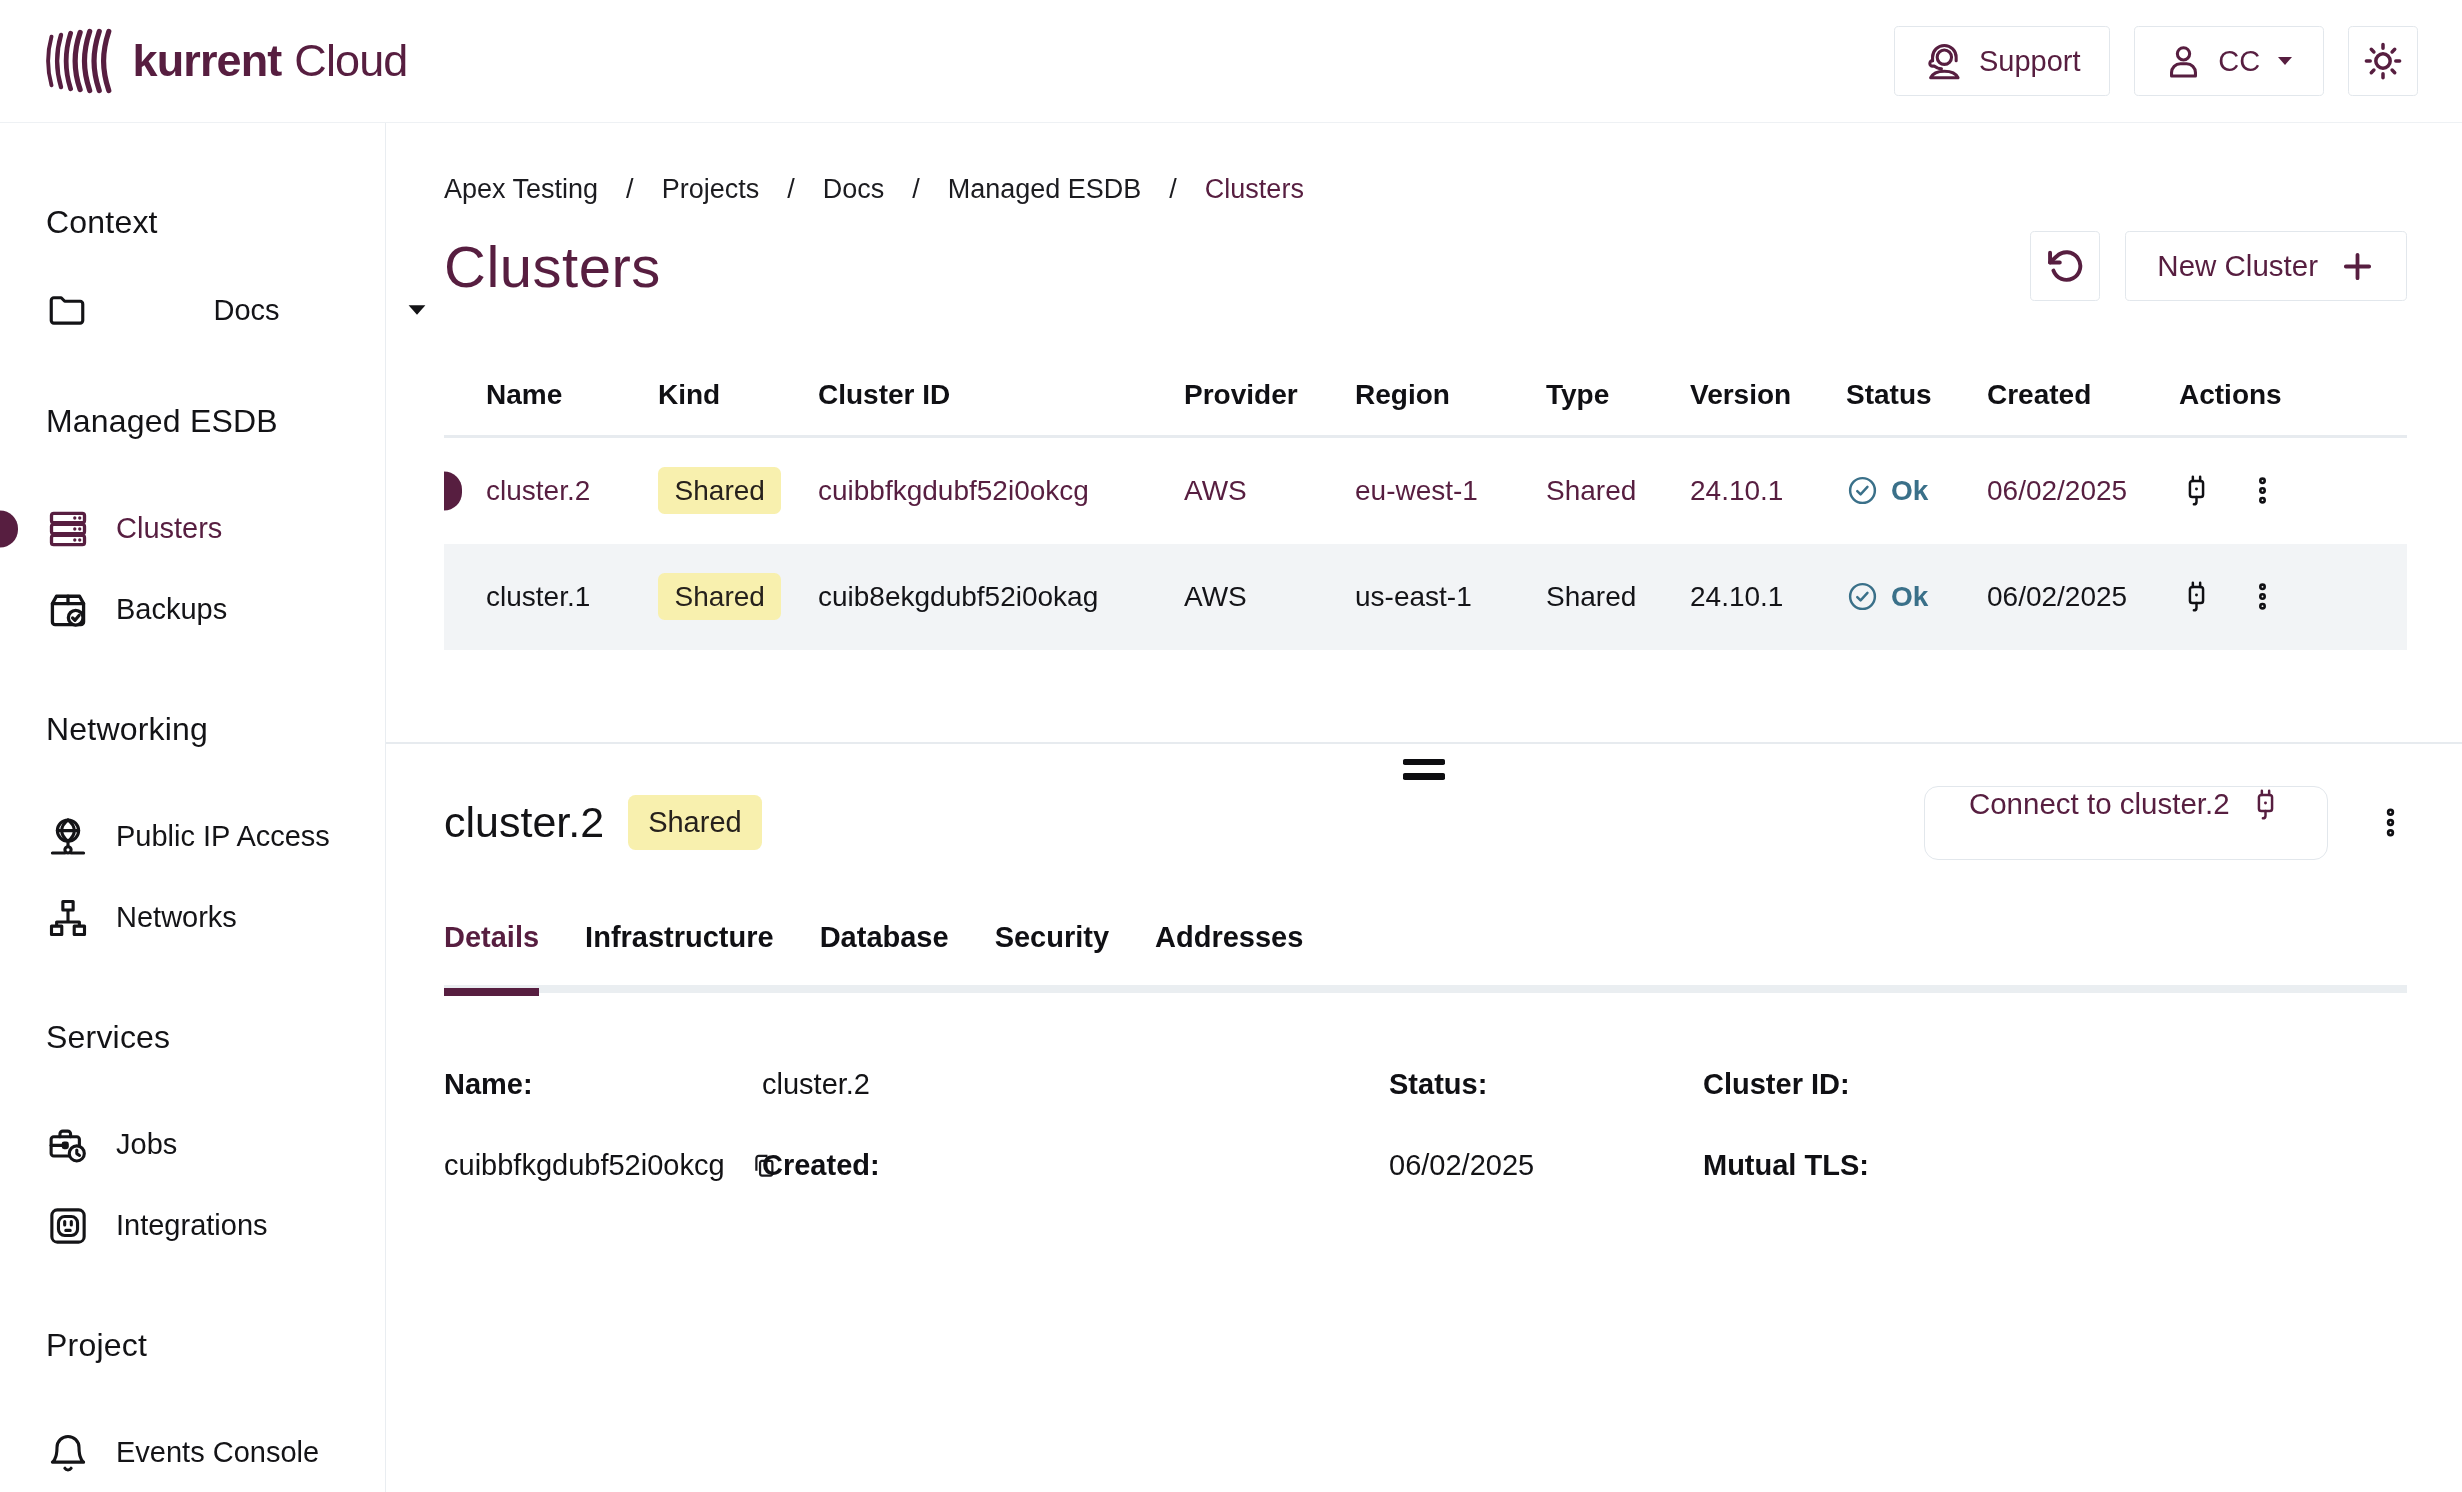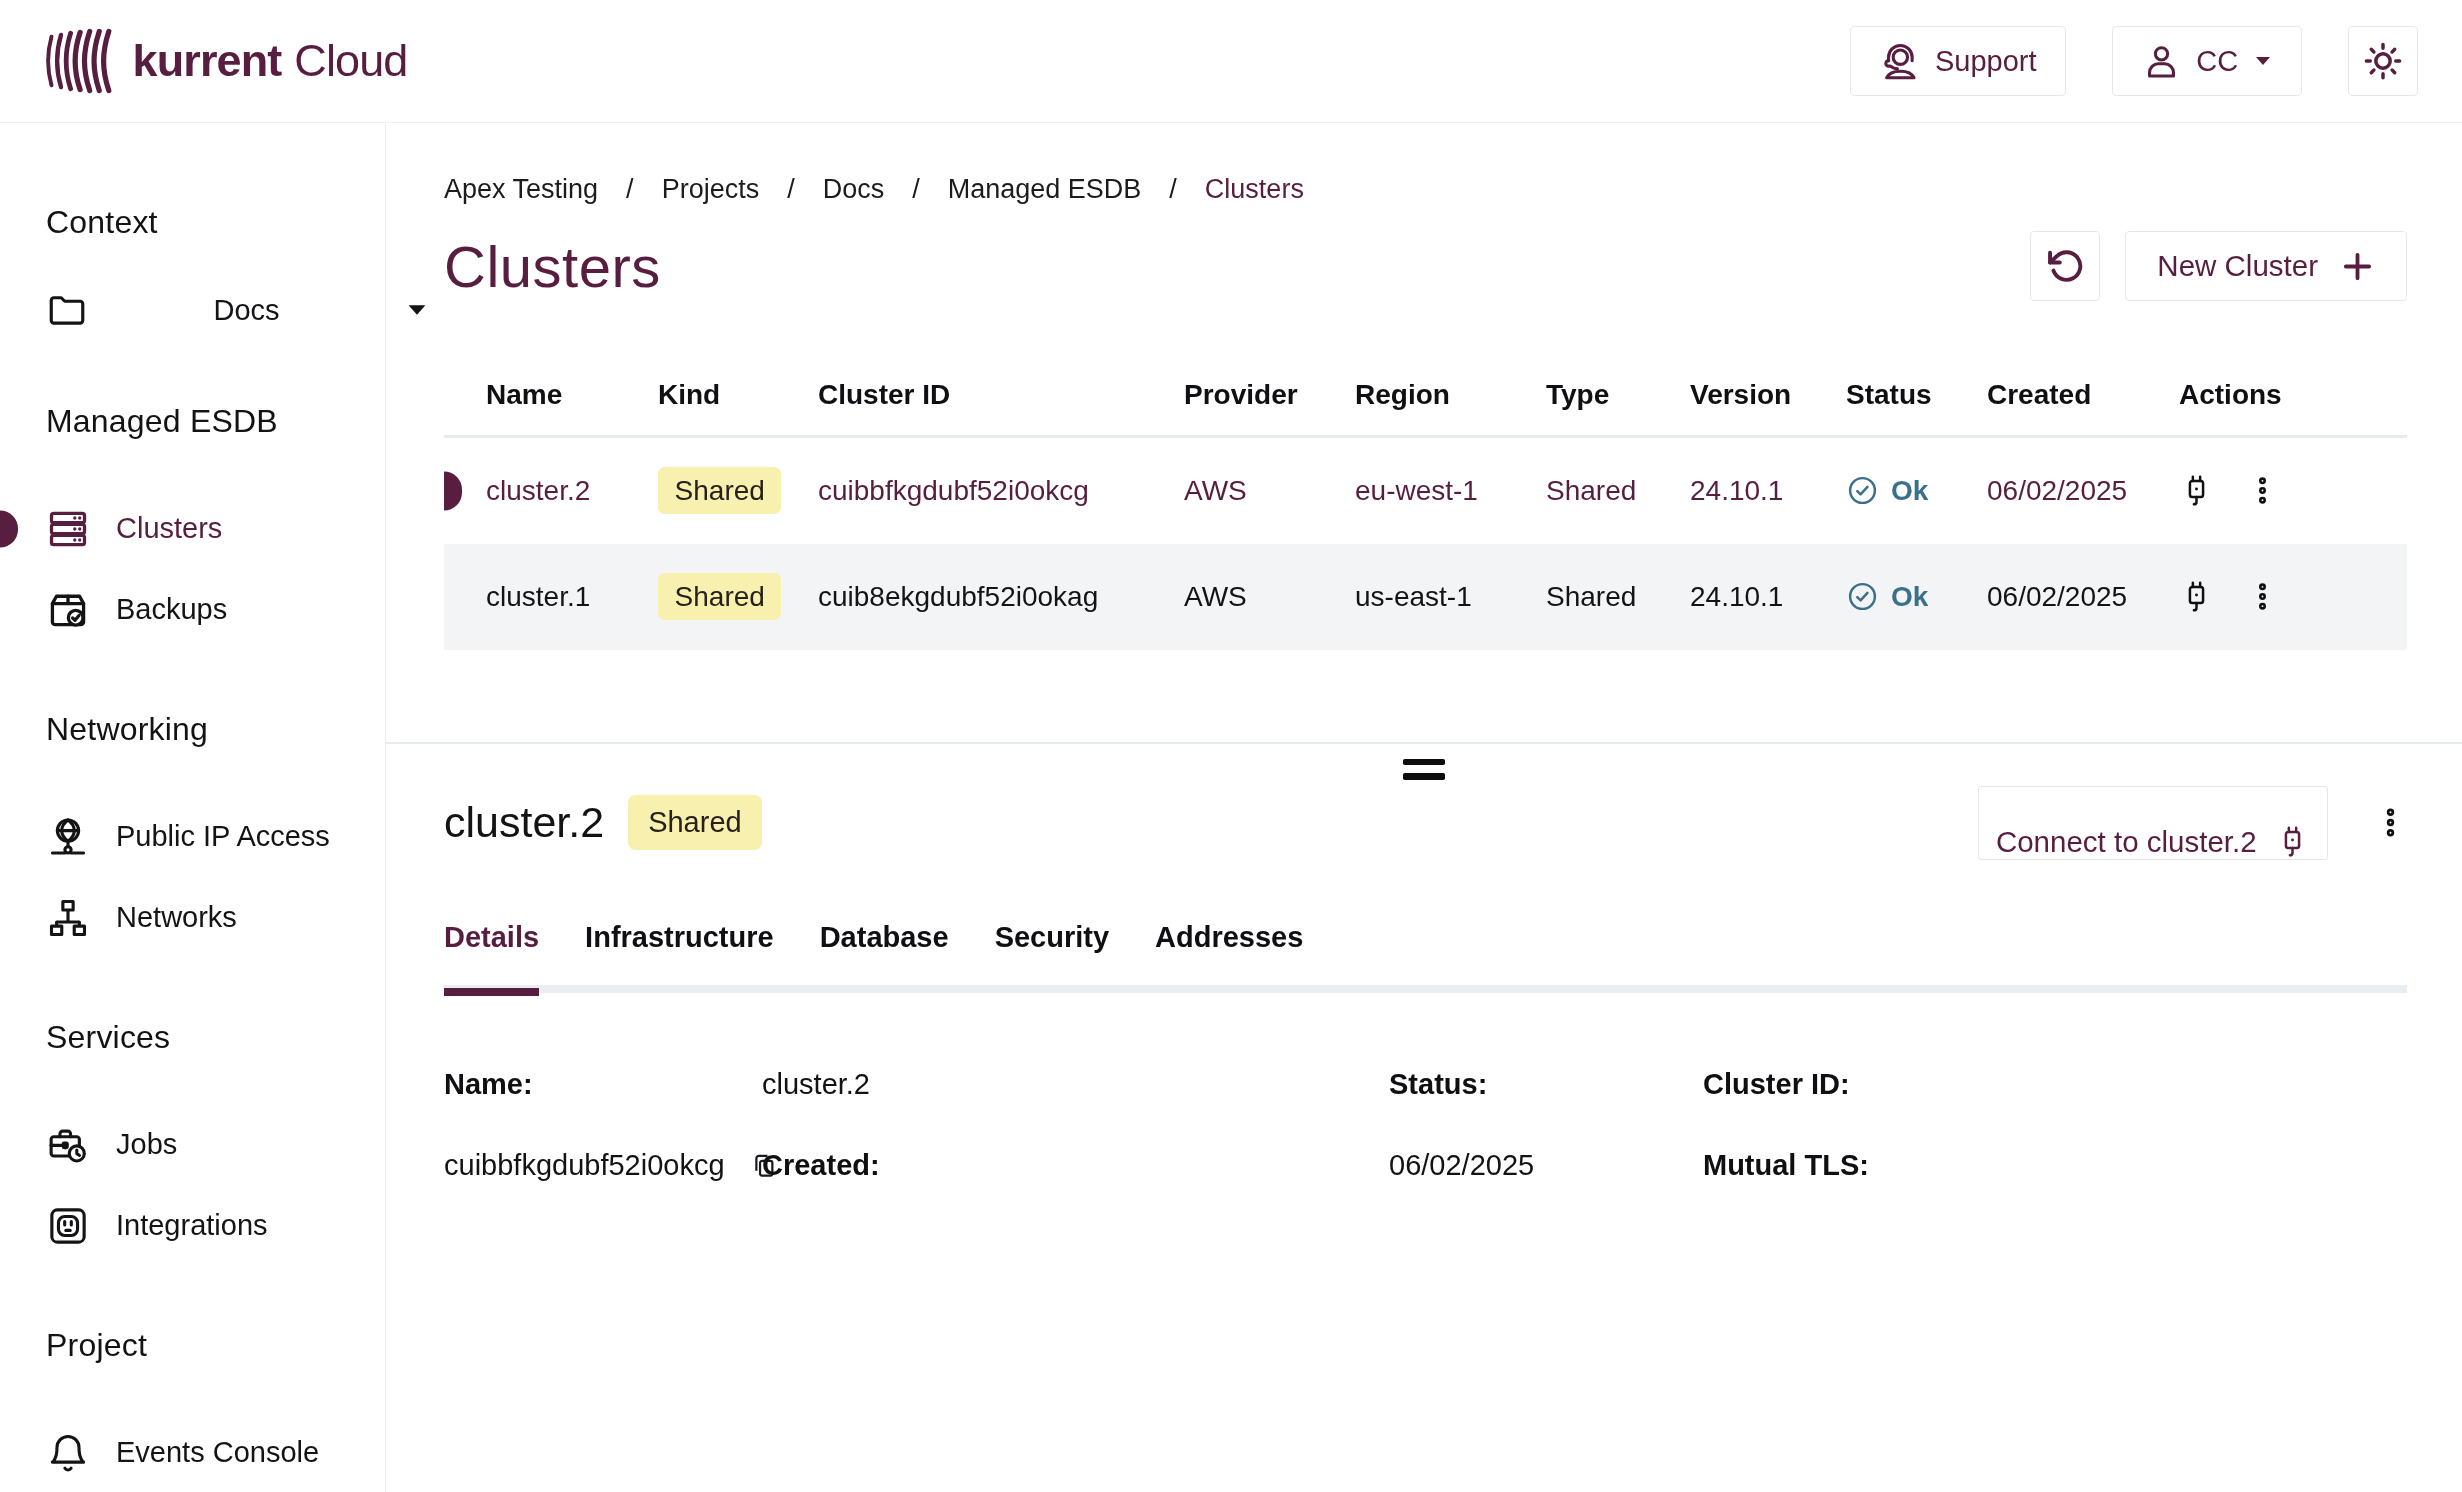--- a/index.html
+++ b/index.html
@@ -19,21 +19,21 @@
   
   .topbar{height:123px;display:flex;align-items:center;justify-content:space-between;
     padding:0 44px 0 46px;border-bottom:1.8px solid #eef1f4;background:#fff;}
   .logo{display:flex;align-items:center;gap:16.6px;color:var(--accent);cursor:pointer;}
   .logo-text{font-size:45px;letter-spacing:-0.9px;}
   .logo-text b{font-weight:700;}
   .logo-text span.suffix{font-weight:400;margin-left:13px;}
   .topbar-actions{display:flex;align-items:center;gap:24px;}
   .hbtn{display:flex;align-items:center;gap:14.8px;height:70px;padding:0 28px;
     border:1.8px solid var(--btn-border);border-radius:4.6px;background:#fff;color:var(--accent);
-    font-size:29px;font-weight:500;cursor:pointer;margin-left:22px;}
+    font-size:29px;font-weight:500;cursor:pointer;}
   .hbtn.icon-only{width:70px;padding:0;justify-content:center;}
 
   
   .layout{display:flex;height:1370px;}
   aside{width:386px;border-right:1.8px solid #e9edf1;padding:81px 0 0 46px;flex-shrink:0;
     position:relative;background:#fff;}
   .side-heading{font-size:32px;color:#131316;margin-bottom:48px;letter-spacing:0.2px;}
   .context-select{display:flex;align-items:center;width:383px;margin-bottom:72px;cursor:pointer;}
   .context-select .lbl{flex:1;text-align:center;font-size:29px;font-weight:500;}
   .side-section{margin-bottom:61px;}
@@ -80,22 +80,22 @@
   .detail-panel{margin:92px -55px 0 -58px;border-top:2.8px solid var(--border);flex:1;
     padding:0 55px 0 58px;position:relative;}
   .drag-handle{position:absolute;left:50%;top:14.8px;transform:translateX(-50%);
     display:flex;flex-direction:column;gap:8.3px;cursor:row-resize;}
   .drag-handle i{display:block;width:42px;height:6.5px;background:#0d0d10;border-radius:1.8px;}
   .panel-head{display:flex;align-items:center;justify-content:space-between;margin-top:42px;}
   .panel-title-wrap{display:flex;align-items:center;gap:24px;}
   .panel-title{font-size:43px;font-weight:400;color:#131316;}
   .panel-badge{background:var(--badge-bg);color:#26211c;font-size:29px;padding:11px 20px;border-radius:7.4px;}
   .panel-actions{display:flex;align-items:center;gap:46px;}
-  .connect-btn{display:flex;align-items:flex-end;gap:18.4px;height:74px;padding:0 17px;
-    border:1.8px solid var(--btn-border);border-radius:3px;background:#fff;color:var(--accent);
+  .connect-btn{display:flex;align-items:flex-start;gap:18.4px;height:74px;padding:0 44px;
+    border:1.8px solid var(--btn-border);border-radius:14px;background:#fff;color:var(--accent);
     font-size:29.5px;cursor:pointer;}
   .kebab-btn{cursor:pointer;color:#101014;}
 
   .tabs{display:flex;gap:46px;margin-top:61px;position:relative;}
   .tab{font-size:29px;font-weight:700;color:#101014;padding-bottom:39px;cursor:pointer;position:relative;}
   .tab.active{color:var(--accent);}
   .tab.active::after{content:"";position:absolute;left:0;bottom:-3.7px;height:8.3px;width:100%;
     background:var(--accent);z-index:1;}
   .tabs-rule{height:7.4px;background:#eaeef1;margin-top:-7.4px;position:relative;}
 

